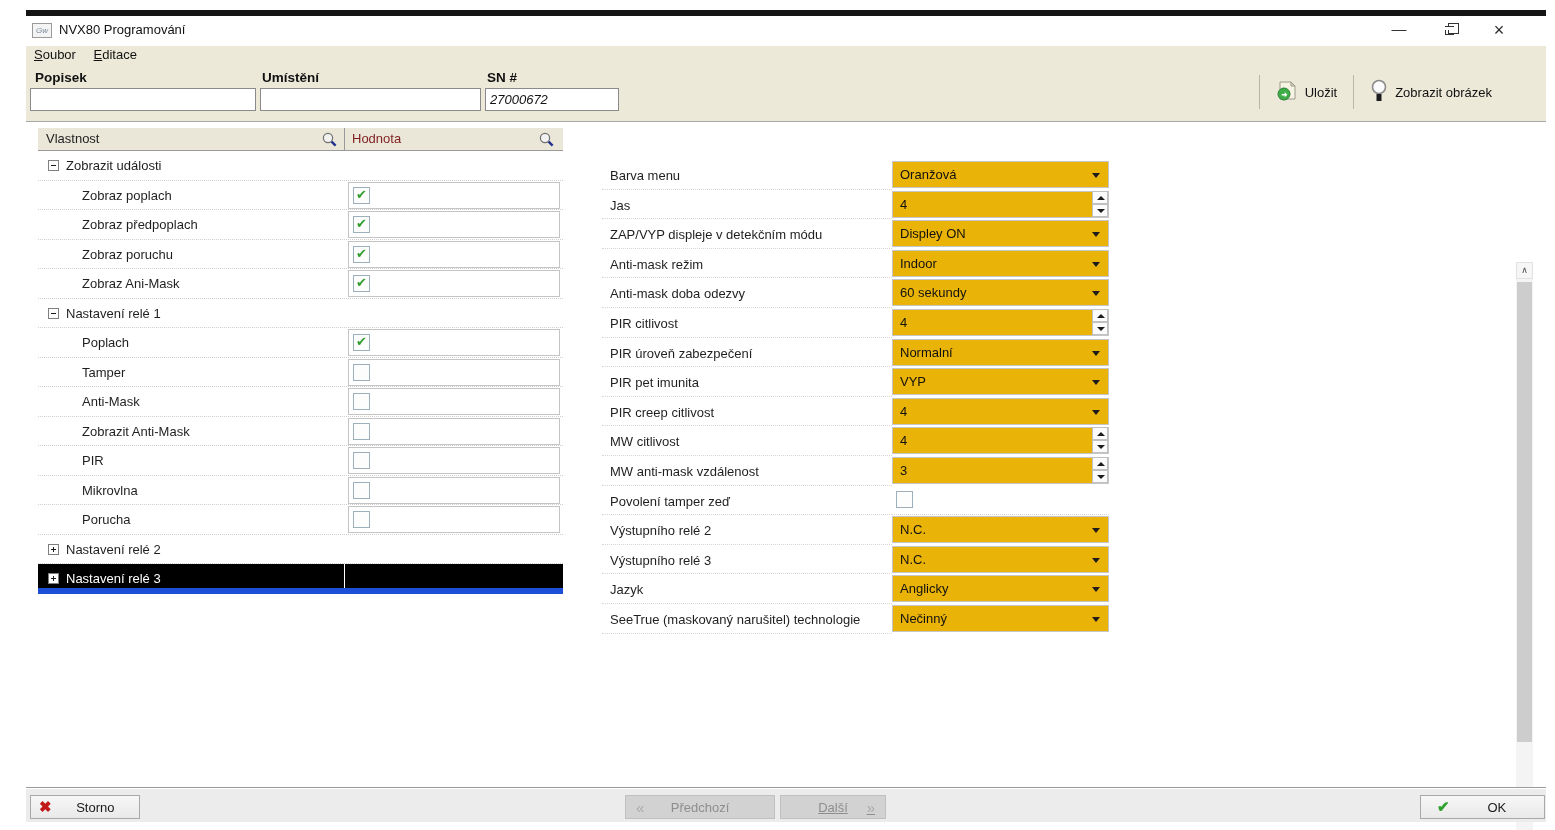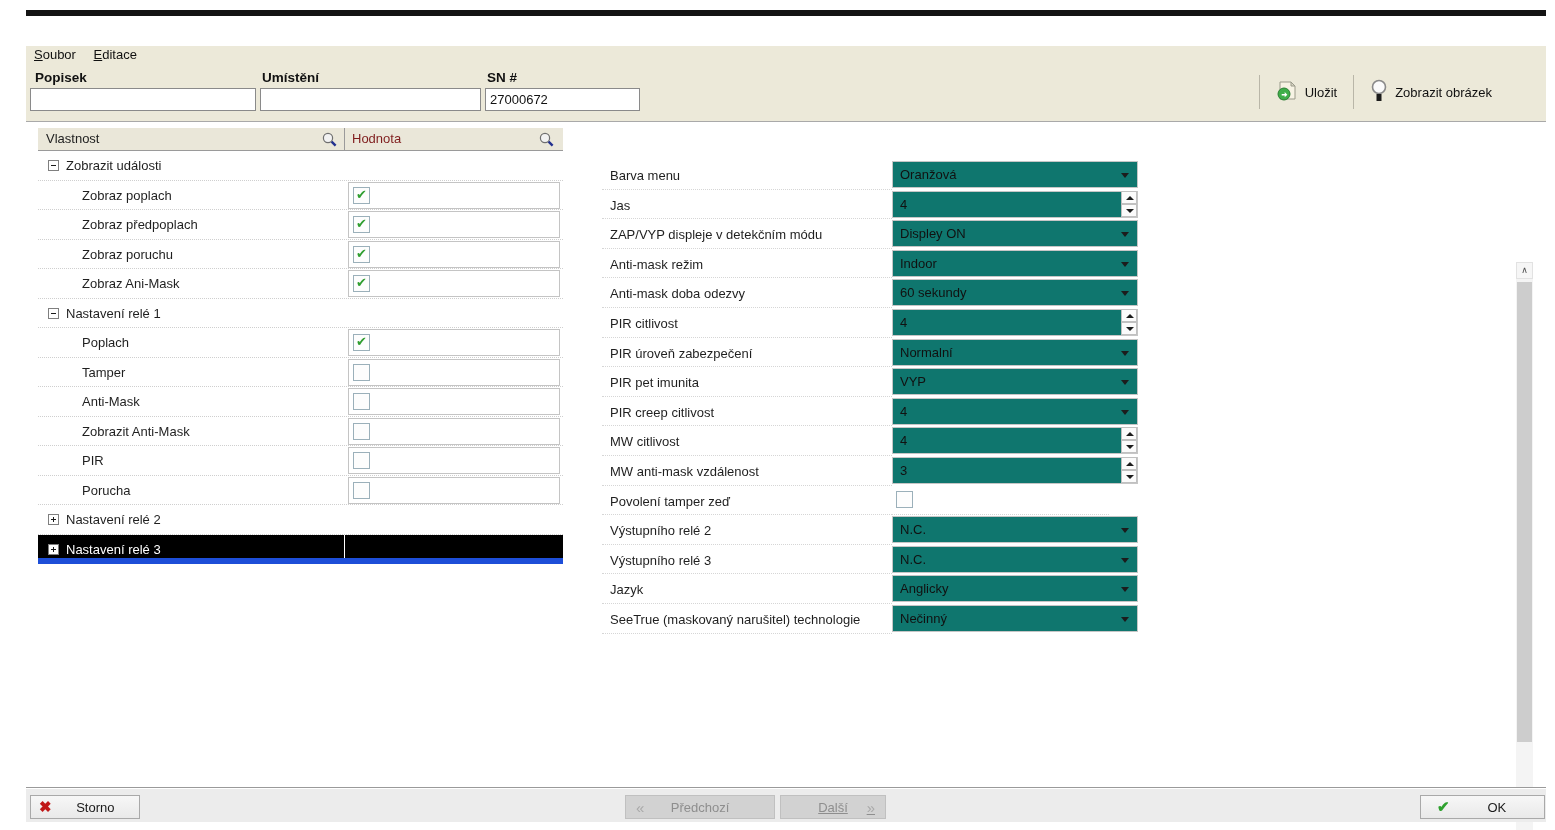--- a/index.html
+++ b/index.html
@@ -57,21 +57,21 @@
   .t-valcell { position:absolute; left:310px; top:1px; width:212px; height:27px; border:1px solid #c4c4c4; background:#ffffff; }
   .cbx { width:17px; height:17px; border:1px solid #9bb0ba; background:#fdfdfd; position:relative; }
   .t-valcell .cbx { position:absolute; left:4px; top:4px; }
   .cbx.checked:after { content:"\2714"; position:absolute; left:2px; top:-1px; font-size:13px; color:#2f9e2f; }
 
   
   .settings { position:absolute; left:564px; top:38px; width:507px; }
   .s-row { position:relative; height:29.6px; }
   .s-label { position:absolute; left:8px; top:8px; width:282px; font-size:13px; color:#1f1f1f; white-space:nowrap; }
   .s-labelcell { position:absolute; left:0; top:0; width:290px; height:100%; border-bottom:1px dotted #d6d6d6; }
-  .s-ctrl { position:absolute; left:290px; top:1px; width:246px; height:27px; border:1px solid #c6c6c6; background:#0f766e; }
+  .s-ctrl { position:absolute; left:290px; top:1px; width:217px; height:27px; border:1px solid #c6c6c6; background:#eab308; }
   .s-ctrl .val { position:absolute; left:7px; top:5px; font-size:13px; color:#111; }
   .dd-arrow { position:absolute; right:8px; top:11px; width:0; height:0; border-left:4px solid transparent; border-right:4px solid transparent; border-top:5px solid #1c1c1c; }
   .spin { position:absolute; right:0px; top:-1px; width:16px; height:27px; }
   .spin .sp { position:absolute; left:0; width:16px; height:13px; border:1px solid #c0c0c0; background:#fbfbfb; }
   .spin .up { top:0; } .spin .dn { top:13px; }
   .spin i { position:absolute; left:4px; width:0; height:0; border-left:4px solid transparent; border-right:4px solid transparent; }
   .spin .up i { top:4px; border-bottom:4px solid #1c1c1c; }
   .spin .dn i { top:4px; border-top:4px solid #1c1c1c; }
   .s-cbxcell { position:absolute; left:290px; top:0; width:217px; height:100%; border-bottom:1px dotted #d6d6d6; }
   .s-cbxcell .cbx { position:absolute; left:4px; top:5px; }
@@ -95,33 +95,42 @@
   .btn-ok { left:1394px; width:125px; }
   .ok-check { margin-left:16px; color:#2ea12e; font-weight:bold; font-size:15px; }
 </style>
 </head>
 <body>
 
 <div class="window">
 
   <div class="topline"></div>
 
+  <div class="titlebar">
+    <div class="app-icon">Gw</div>
+    <div class="win-title">NVX80 Programování</div>
+    <div class="winbtn btn-min">—</div>
+    <div class="winbtn btn-max">
+        <span class="restore-glyph"></span>
+      </div>
+    <div class="winbtn btn-close">×</div>
+  </div>
 
   <div class="menubar">
     <span class="menu-item">Soubor</span>
     <span class="menu-item">Editace</span>
   </div>
 
   <div class="formbar">
     <div class="f-label" style="left:9px">Popisek</div>
     <input class="f-input" style="left: 4px; width: 226px;" value="">
     <div class="f-label" style="left:236px">Umístění</div>
     <input class="f-input" style="left: 234px; width: 221px;" value="">
     <div class="f-label" style="left:461px">SN #</div>
-    <input class="f-input" style="left: 459px; width: 155px;" value="27000672">
+    <input class="f-input" style="left: 459px; width: 134px; font-style: italic;" value="27000672">
 
     <div class="toolbar">
       <div class="tb-sep"></div>
       <div class="tb-btn">
         <span>
           <svg width="22" height="20" viewBox="0 0 22 20">
             <path d="M4 1 h11 l4 4 v13 h-15 z" fill="#f7f3e4" stroke="#9a9a8a"></path>
             <path d="M15 1 l4 4 h-4 z" fill="#d9d5c4" stroke="#9a9a8a"></path>
             <circle cx="8" cy="13" r="6" fill="#3fae49" stroke="#2b7f33"></circle>
             <path d="M5 13 h4 v-2.5 l3.5 3.5 -3.5 3.5 v-2.5 h-4 z" fill="#ffffff" transform="rotate(0 8 13) scale(0.75) translate(2.6 4.2)"></path>
@@ -219,20 +228,26 @@
               <span class="cbx"></span>
             </span>
           </div>
           <div class="t-row">
             <span class="t-label item">PIR</span>
             <span class="t-valcell">
               <span class="cbx"></span>
             </span>
           </div>
           <div class="t-row">
+            <span class="t-label item">Mikrovlna</span>
+            <span class="t-valcell">
+              <span class="cbx"></span>
+            </span>
+          </div>
+          <div class="t-row">
             <span class="t-label item">Porucha</span>
             <span class="t-valcell">
               <span class="cbx"></span>
             </span>
           </div>
           <div class="t-row">
             <span class="pm-box plus"></span>
             <span class="t-label group">Nastavení relé 2</span>
           </div>
           <div class="t-row selected">

